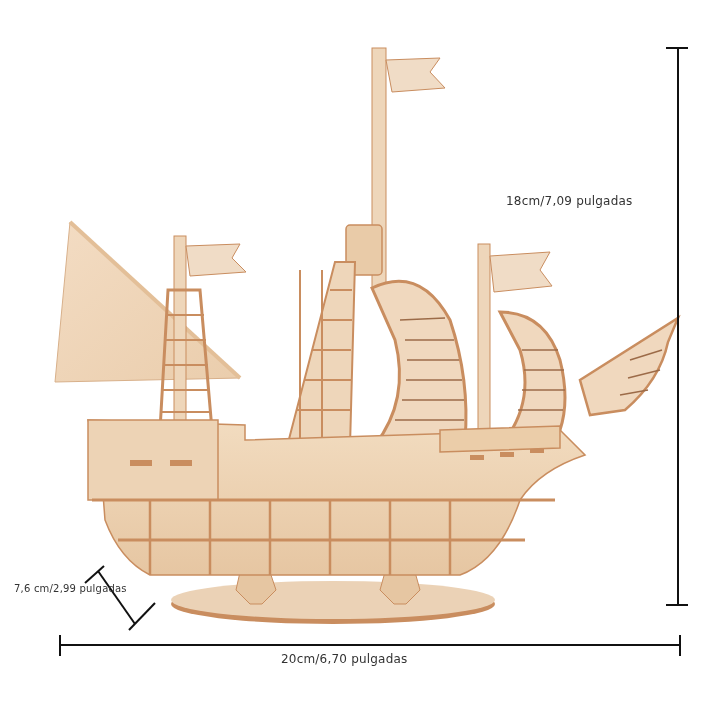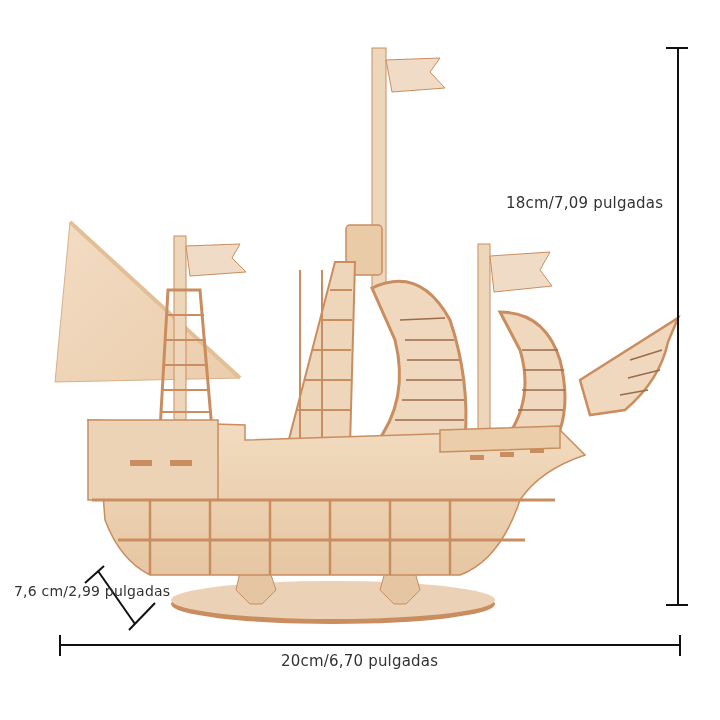--- a/index.html
+++ b/index.html
@@ -1,23 +1,23 @@
 <!DOCTYPE html>
 <html><head>
   <meta charset="utf-8">
   <style>
     html, body { margin: 0; padding: 0; background: #ffffff; }
     body { width: 720px; height: 720px; position: relative; overflow: hidden;
            font-family: "DejaVu Sans", sans-serif; }
     .stage { position: absolute; left: 0; top: 0; width: 720px; height: 720px; }
-    .label { position: absolute; color: #333333; font-size: 15px; white-space: nowrap;
+    .label { position: absolute; color: #333333; font-size: 12px; white-space: nowrap;
              font-family: "DejaVu Sans", sans-serif; letter-spacing: 0.2px; }
     #lbl-height { left: 506px; top: 194px; }
     #lbl-width  { left: 281px; top: 652px; }
-    #lbl-depth  { left: 14px;  top: 583px; font-size: 14px; }
+    #lbl-depth  { left: 14px;  top: 583px; font-size: 10px; }
   </style>
 </head>
 <body>
 
 <div class="stage">
   <svg width="720" height="720" viewBox="0 0 720 720" xmlns="http://www.w3.org/2000/svg">
     <defs>
       <linearGradient id="wood" x1="0" y1="0" x2="0" y2="1">
         <stop offset="0" stop-color="#F2DCC0"></stop>
         <stop offset="1" stop-color="#E6C6A2"></stop>

